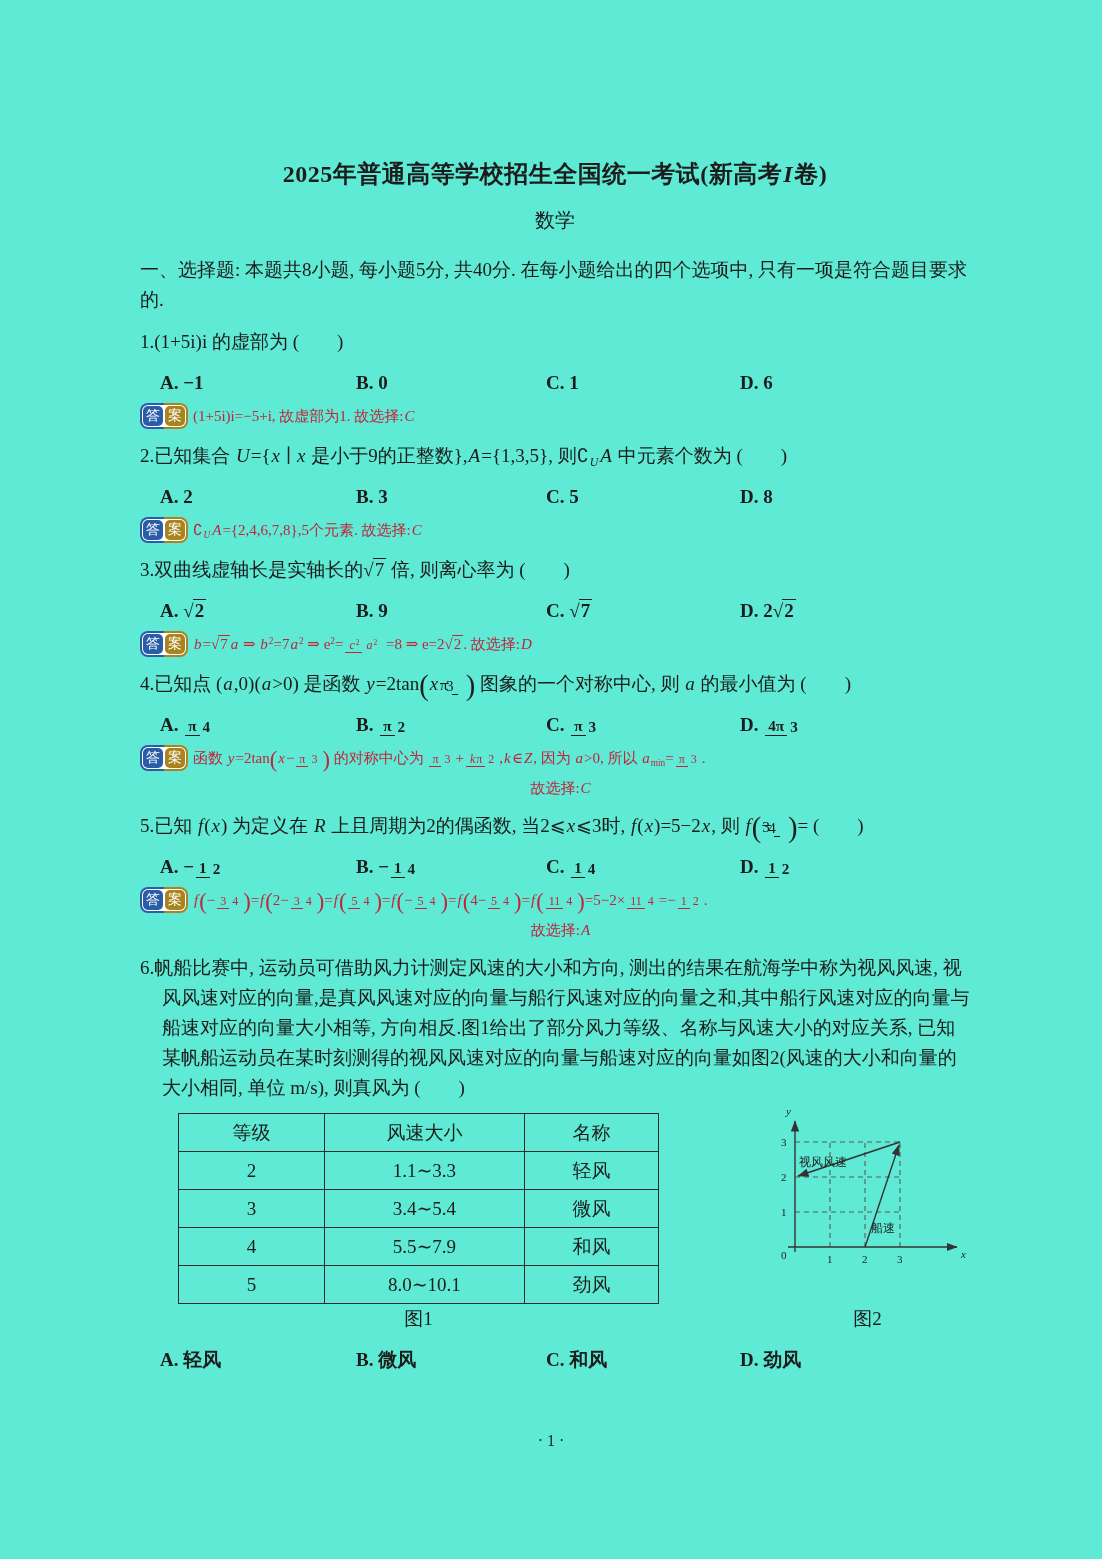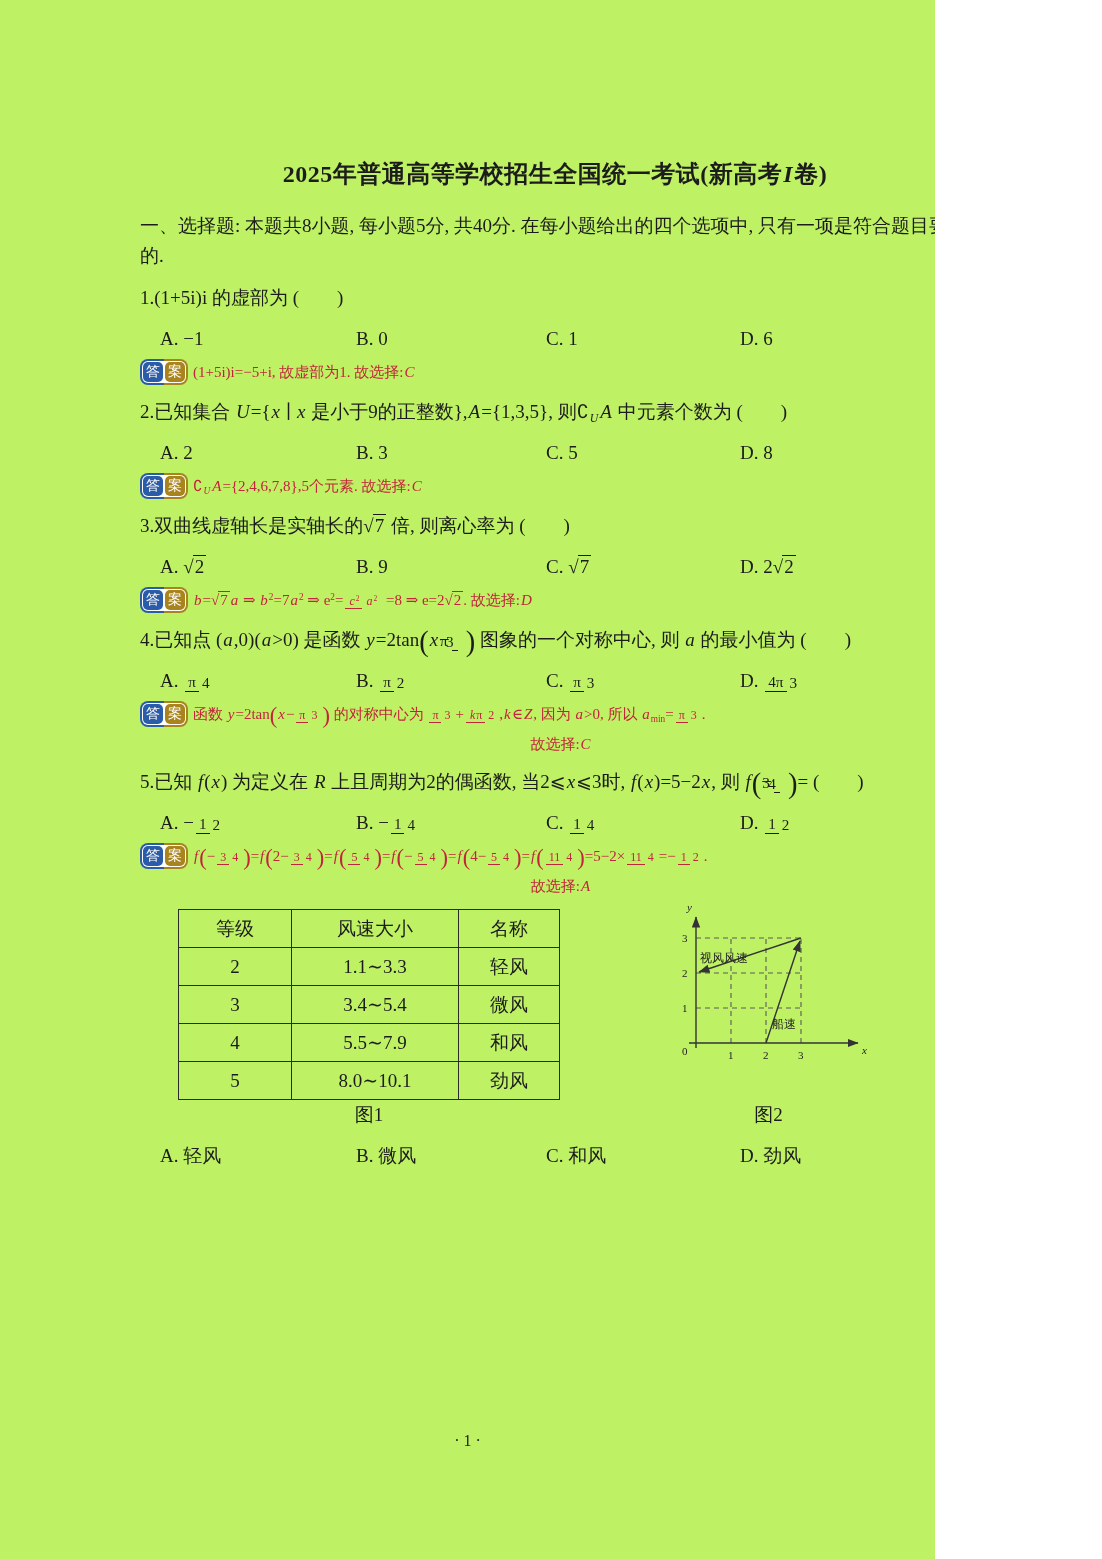--- a/index.html
+++ b/index.html
@@ -1,25 +1,25 @@
 <!DOCTYPE html>
 <html style="--ans-red: #c2243b; --badge-blue: #2a5ca8; --badge-gold: #a8831e;"><head>
 <meta charset="utf-8">
 <style>
   html,body{margin:0;padding:0;background:#ffffff;}
-  .page{position:relative;width:935px;height:1559px;background:#bef264;overflow:hidden;
+  .page{position:relative;width:1102px;height:1559px;background:#5eead4;overflow:hidden;
         font-family:"Liberation Serif","DejaVu Serif",serif;color:#1c1c1c;}
   .content{position:absolute;left:140px;top:158px;width:830px;}
   .title{text-align:center;font-size:24px;font-weight:bold;letter-spacing:0.5px;}
   .subject{text-align:center;font-size:20px;margin-top:17px;}
   .intro{font-size:19px;line-height:30px;margin-top:21px;}
   .question{margin-top:12px;}
   .stem{font-size:19px;line-height:30px;padding-left:22px;text-indent:-22px;}
   .options{display:grid;grid-template-columns:196px 190px 194px 1fr;padding-left:20px;
-           font-size:19px;margin:12px 0 6px 0;align-items:center;min-height:28px;}
+           font-size:19px;margin:12px 0 6px 0;align-items:center;min-height:28px;font-weight:bold;}
   .opt{white-space:nowrap;}
   .answer{display:flex;align-items:center;flex-wrap:wrap;color:var(--ans-red,#c2243b);
           font-size:15px;line-height:24px;margin:4px 0 6px 0;gap:5px;}
   .answer-cont{color:var(--ans-red,#c2243b);font-size:15px;line-height:22px;padding-left:12px;margin:0 0 6px 0;text-align:center;}
   
   .badge{display:inline-flex;flex:none;border-radius:8px;padding:2px;
          background:linear-gradient(90deg,var(--badge-blue,#2a5ca8) 50%,var(--badge-gold,#a8831e) 50%);}
   .badge-in{display:inline-flex;background:#fff;border-radius:6px;padding:1px;gap:2px;}
   .bsq{width:20px;height:20px;border-radius:5px;color:#fff;font-size:14px;
        display:flex;align-items:center;justify-content:center;}
@@ -34,36 +34,37 @@
   .sup{font-size:0.62em;vertical-align:0.55em;line-height:0;}
   .sub{font-size:0.62em;vertical-align:-0.35em;line-height:0;}
   .sqrt{white-space:nowrap;}
   .sr{border-top:1.3px solid currentColor;padding:0 2px;margin-left:-1px;}
   .bigp{font-size:1.5em;font-weight:300;vertical-align:middle;line-height:0.85;}
   
   .fig-row{display:flex;align-items:stretch;margin-top:10px;}
   .tbl-wrap{margin-left:38px;display:flex;flex-direction:column;align-items:center;}
   table.wind{border-collapse:collapse;font-size:19px;}
   table.wind th,table.wind td{border:1.6px solid #2b2b2b;text-align:center;font-weight:400;
-        height:37px;padding:0 4px;}
+        height:37px;padding:0 21px;}
   .c1{width:104px;} .c2{width:158px;} .c3{width:92px;}
   .caption{font-size:19px;text-align:center;margin-top:2px;}
   .figure-wrap{margin-left:106px;display:flex;flex-direction:column;align-items:center;}
   .figure-wrap svg{margin-top:-14px;}
   .figure-wrap .caption{margin-top:auto;}
   .svgtxt{font-family:"Liberation Serif","DejaVu Serif",serif;fill:#222;}
   .footer{position:absolute;top:1432px;left:0;width:100%;text-align:center;font-size:16px;color:#222;}
 </style>
 </head>
 <body>
 
 <div class="page">
   <div class="content">
 
     <div class="title">2025年普通高等学校招生全国统一考试(新高考<span class="mi">I</span>卷)</div>
+    <div class="subject">数学</div>
     <div class="intro">一、选择题: 本题共8小题, 每小题5分, 共40分. 在每小题给出的四个选项中, 只有一项是符合题目要求的.</div>
 
     <section class="question">
       <div class="stem">1.(1+5i)i 的虚部为 (  )</div>
       <div class="options">
         <span class="opt">A. −1</span>
         <span class="opt">B. 0</span>
         <span class="opt">C. 1</span>
         <span class="opt">D. 6</span>
       </div>
@@ -219,20 +220,21 @@
               <span class="fd">4</span>
             </span>=−<span class="frac">
               <span class="fn">1</span>
               <span class="fd">2</span>
             </span>.</span>
       </div>
       <div class="answer-cont">故选择:<span class="mi">A</span></div>
     </section>
 
     <section class="question">
+      <div class="stem">6.帆船比赛中, 运动员可借助风力计测定风速的大小和方向, 测出的结果在航海学中称为视风风速, 视风风速对应的向量,是真风风速对应的向量与船行风速对应的向量之和,其中船行风速对应的向量与船速对应的向量大小相等, 方向相反.图1给出了部分风力等级、名称与风速大小的对应关系, 已知某帆船运动员在某时刻测得的视风风速对应的向量与船速对应的向量如图2(风速的大小和向量的大小相同, 单位 m/s), 则真风为 (  )</div>
 
       <div class="fig-row">
         <div class="tbl-wrap">
           <table class="wind">
             <tbody>
                 <tr>
               <th class="c1">等级</th>
               <th class="c2">风速大小</th>
               <th class="c3">名称</th>
             </tr>

